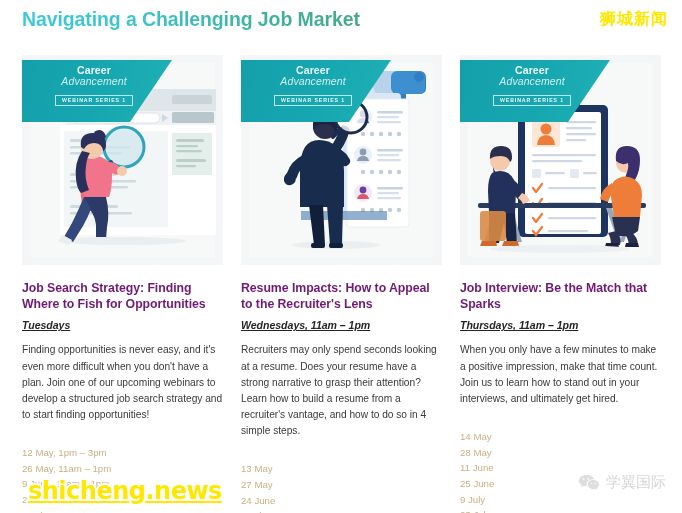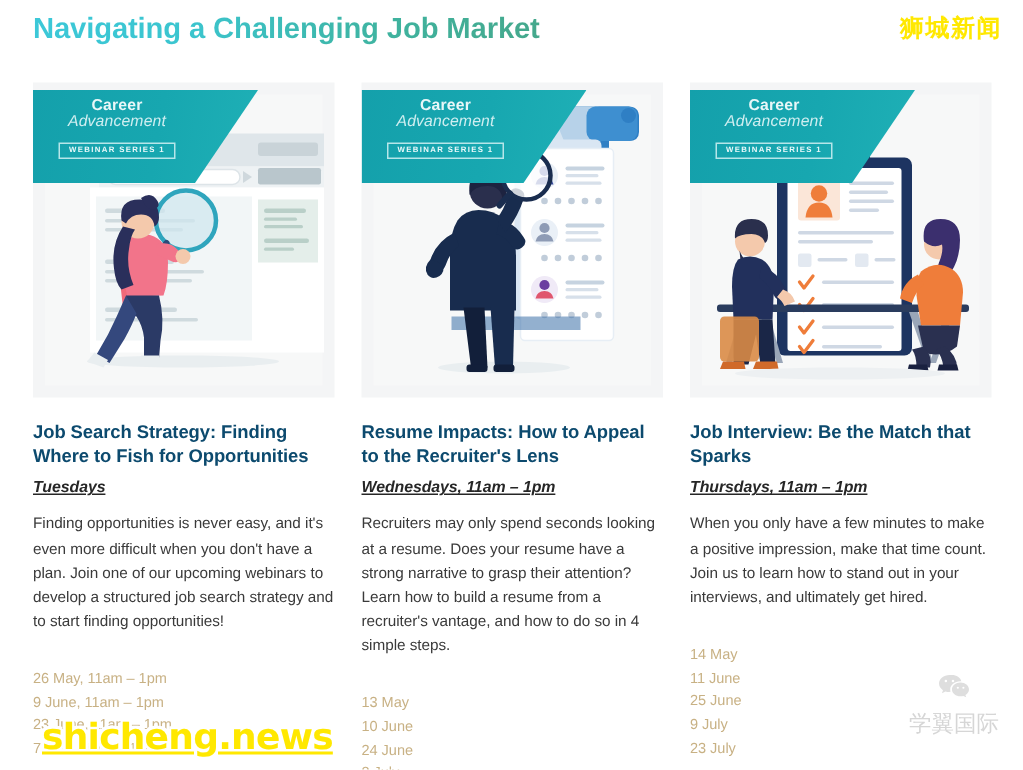--- a/index.html
+++ b/index.html
@@ -63,21 +63,20 @@
     position: absolute;
     right: 16px;
     bottom: 21px;
     display: flex;
     align-items: center;
     gap: 6px;
     color: #d6d6d6;
     font-size: 15px;
     font-family: "DejaVu Sans", sans-serif;
     pointer-events: none;
-    flex-direction: column;
   }
   #wm-bottom-right .wechat-glyph {
     width: 22px;
     height: 19px;
     display: block;
   }
 
   
   #cards {
     position: absolute;
@@ -126,20 +125,21 @@
     clip-path: polygon(0 0, 100% 0, 72% 100%, 0 100%);
   }
   .ribbon-text {
     position: absolute;
     left: 0;
     top: 5px;
     width: 112px;
     text-align: center;
     z-index: 2;
     line-height: 1.08;
+    padding-left: 16px;
   }
   .ribbon-text .l1 {
     display: block;
     font-size: 10.5px;
     font-weight: bold;
     color: #e9f7f8;
     letter-spacing: 0.1px;
   }
   .ribbon-text .l2 {
     display: block;
@@ -159,21 +159,21 @@
     letter-spacing: 0.9px;
     color: #eaf9fa;
     white-space: nowrap;
   }
 
   
   .card-title {
     margin-top: 15px;
     font-size: 12.3px;
     font-weight: bold;
-    color: #0c4a6e;
+    color: #701a75;
     line-height: 1.32;
     letter-spacing: -0.05px;
   }
   .card-schedule {
     margin-top: 7px;
     font-size: 10.6px;
     font-style: italic;
     font-weight: bold;
     color: #262626;
     letter-spacing: -0.05px;
@@ -270,20 +270,21 @@
           <span class="l2">Advancement</span>
           <span class="ribbon-badge">WEBINAR SERIES 1</span>
         </div>
       </div>
     </div>
 
     <div class="card-title">Job Search Strategy: Finding Where to Fish for Opportunities</div>
     <div class="card-schedule">Tuesdays</div>
     <div class="card-body">Finding opportunities is never easy, and it's even more difficult when you don't have a plan. Join one of our upcoming webinars to develop a structured job search strategy and to start finding opportunities!</div>
     <div class="card-dates">
+      <span class="d">12 May, 1pm – 3pm</span>
       <span class="d">26 May, 11am – 1pm</span>
       <span class="d">9 June, 11am – 1pm</span>
       <span class="d">23 June, 11am – 1pm</span>
       <span class="d">7 July, 11am – 1pm</span>
     </div>
   </div>
 
   <div class="card">
     <div class="illus">
       <div class="inner-pad"></div>
@@ -373,21 +374,21 @@
           <span class="ribbon-badge">WEBINAR SERIES 1</span>
         </div>
       </div>
     </div>
 
     <div class="card-title">Resume Impacts: How to Appeal to the Recruiter's Lens</div>
     <div class="card-schedule">Wednesdays, 11am – 1pm</div>
     <div class="card-body">Recruiters may only spend seconds looking at a resume. Does your resume have a strong narrative to grasp their attention? Learn how to build a resume from a recruiter's vantage, and how to do so in 4 simple steps.</div>
     <div class="card-dates">
       <span class="d">13 May</span>
-      <span class="d">10 June</span>
+      <span class="d">27 May</span>
       <span class="d">24 June</span>
       <span class="d">8 July</span>
 
     </div>
   </div>
 
   <div class="card">
     <div class="illus">
       <div class="inner-pad"></div>
 
@@ -464,20 +465,21 @@
           <span class="ribbon-badge">WEBINAR SERIES 1</span>
         </div>
       </div>
     </div>
 
     <div class="card-title">Job Interview: Be the Match that Sparks</div>
     <div class="card-schedule">Thursdays, 11am – 1pm</div>
     <div class="card-body">When you only have a few minutes to make a positive impression, make that time count. Join us to learn how to stand out in your interviews, and ultimately get hired.</div>
     <div class="card-dates">
       <span class="d">14 May</span>
+      <span class="d">28 May</span>
       <span class="d">11 June</span>
       <span class="d">25 June</span>
       <span class="d">9 July</span>
       <span class="d">23 July</span>
     </div>
   </div>
 
 </div>
 
 <div class="wm-yellow" id="wm-bottom-left">shicheng.news</div>

